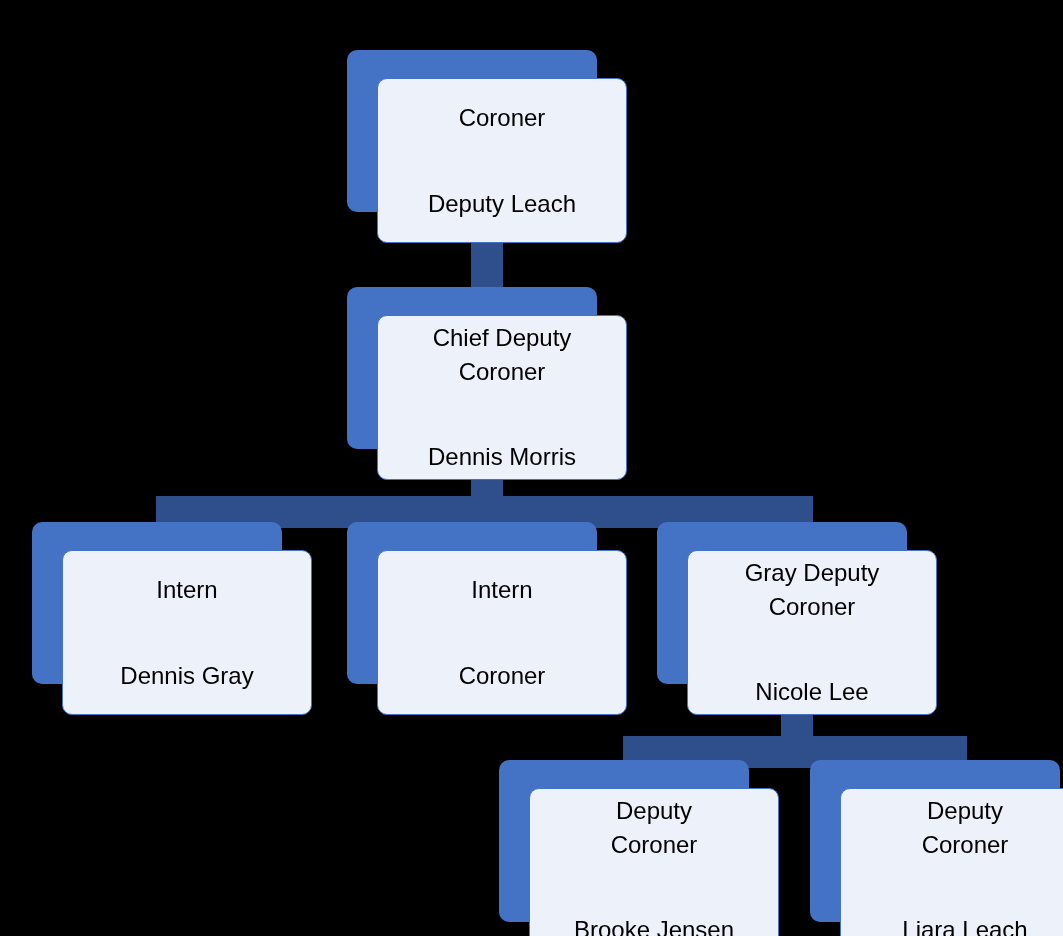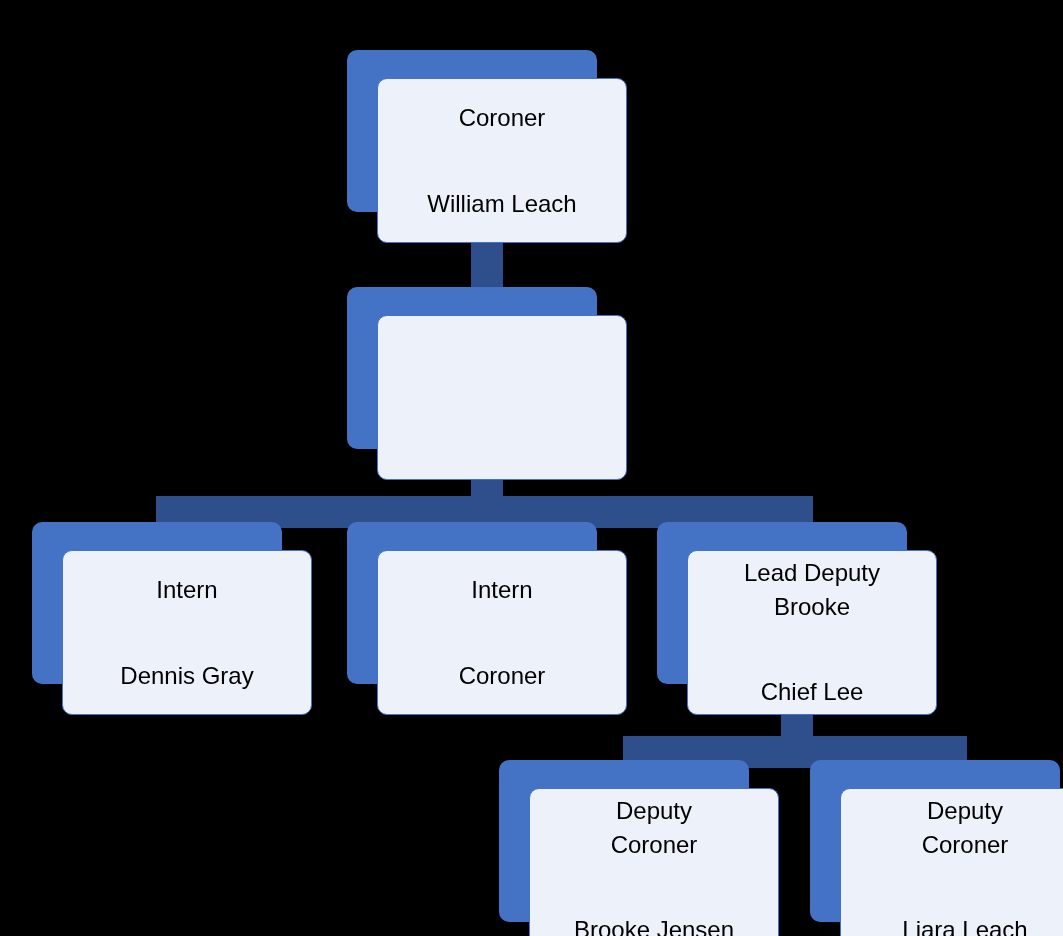--- a/index.html
+++ b/index.html
@@ -78,27 +78,29 @@
 
   <div class="connector v" style="left:749px; top:652px; height:55px"></div>
   <div class="connector h" style="left:591px; top:704px; width:314px"></div>
   <div class="connector v" style="left:591px; top:704px; height:30px"></div>
   <div class="connector v" style="left:902.5px; top:704px; height:30px"></div>
 
   <div class="node" style="left:315px; top:18px">
     <div class="node-shadow"></div>
     <div class="node-card">
       <div class="node-title">Coroner</div>
-      <div class="node-person">William Leach</div>
+      <div class="node-person">Deputy Leach</div>
     </div>
   </div>
 
   <div class="node" style="left:315px; top:255px">
     <div class="node-shadow"></div>
     <div class="node-card">
+      <div class="node-title">Chief Deputy Coroner</div>
+      <div class="node-person">Dennis Morris</div>
     </div>
   </div>
 
   <div class="node" style="left:0px; top:490px">
     <div class="node-shadow"></div>
     <div class="node-card">
       <div class="node-title">Intern</div>
       <div class="node-person">Dennis Gray</div>
     </div>
   </div>
@@ -107,22 +109,22 @@
     <div class="node-shadow"></div>
     <div class="node-card">
       <div class="node-title">Intern</div>
       <div class="node-person">Coroner</div>
     </div>
   </div>
 
   <div class="node" style="left:625px; top:490px">
     <div class="node-shadow"></div>
     <div class="node-card">
-      <div class="node-title">Lead Deputy Brooke</div>
-      <div class="node-person">Chief Lee</div>
+      <div class="node-title">Gray Deputy Coroner</div>
+      <div class="node-person">Nicole Lee</div>
     </div>
   </div>
 
   <div class="node" style="left:467px; top:728px">
     <div class="node-shadow"></div>
     <div class="node-card">
       <div class="node-title">Deputy Coroner</div>
       <div class="node-person">Brooke Jensen</div>
     </div>
   </div>

